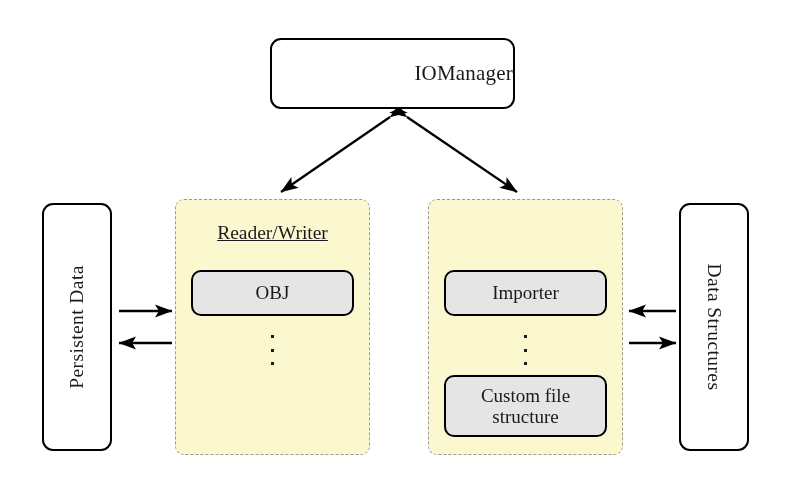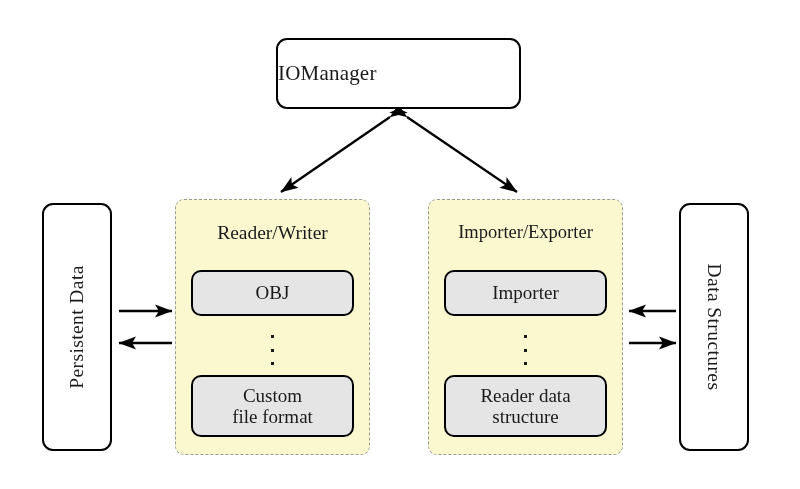--- a/index.html
+++ b/index.html
@@ -16,30 +16,30 @@
     height: 489px;
     background: #ffffff;
     overflow: hidden;
   }
 
   
   .abs { position: absolute; box-sizing: border-box; }
 
   
   .manager-box {
-    left: 276px;
+    left: 270px;
     top: 38px;
     width: 245px;
     height: 71px;
     border: 2.6px solid #000000;
     border-radius: 11px;
     background: #ffffff;
     display: flex;
     align-items: center;
-    justify-content: flex-start;
+    justify-content: flex-end;
   }
   .manager-label {
     font-size: 21px;
     color: #1a1a1a;
     letter-spacing: .2px;
   }
 
   
   .side-box {
     top: 203px;
@@ -77,20 +77,21 @@
 
   .panel-title {
     position: absolute;
     left: 0;
     right: 0;
     top: 22px;
     text-align: center;
     font-size: 19.5px;
     color: #1a1a1a;
     white-space: nowrap;
+    text-decoration: underline;
   }
   .panel.right .panel-title { font-size: 18.5px; }
 
   
   .item-box {
     position: absolute;
     left: 15px;
     right: 15px;
     border: 2.4px solid #000000;
     border-radius: 10px;
@@ -183,42 +184,35 @@
     <div class="item-box top">
       <span class="item-label">OBJ</span>
     </div>
 
     <div class="vdots">
       <i></i>
         <i></i>
         <i></i>
     </div>
 
+  </div>
+
+  <div class="abs panel right">
+
+    <div class="item-box top">
+      <span class="item-label">Importer</span>
+    </div>
+
+    <div class="vdots">
+      <i></i>
+        <i></i>
+        <i></i>
+    </div>
+
     <div class="item-box bottom">
       <span class="item-label">
-        <span>Custom</span><br>
-        <span>file format</span>
-      </span>
-    </div>
-  </div>
-
-  <div class="abs panel right">
-    <div class="panel-title">Importer/Exporter</div>
-
-    <div class="item-box top">
-      <span class="item-label">Importer</span>
-    </div>
-
-    <div class="vdots">
-      <i></i>
-        <i></i>
-        <i></i>
-    </div>
-
-    <div class="item-box bottom">
-      <span class="item-label">
-        <span>Reader data</span><br>
+        <span>Custom file</span><br>
         <span>structure</span>
       </span>
     </div>
   </div>
 
 </div>
 
 </body></html>

